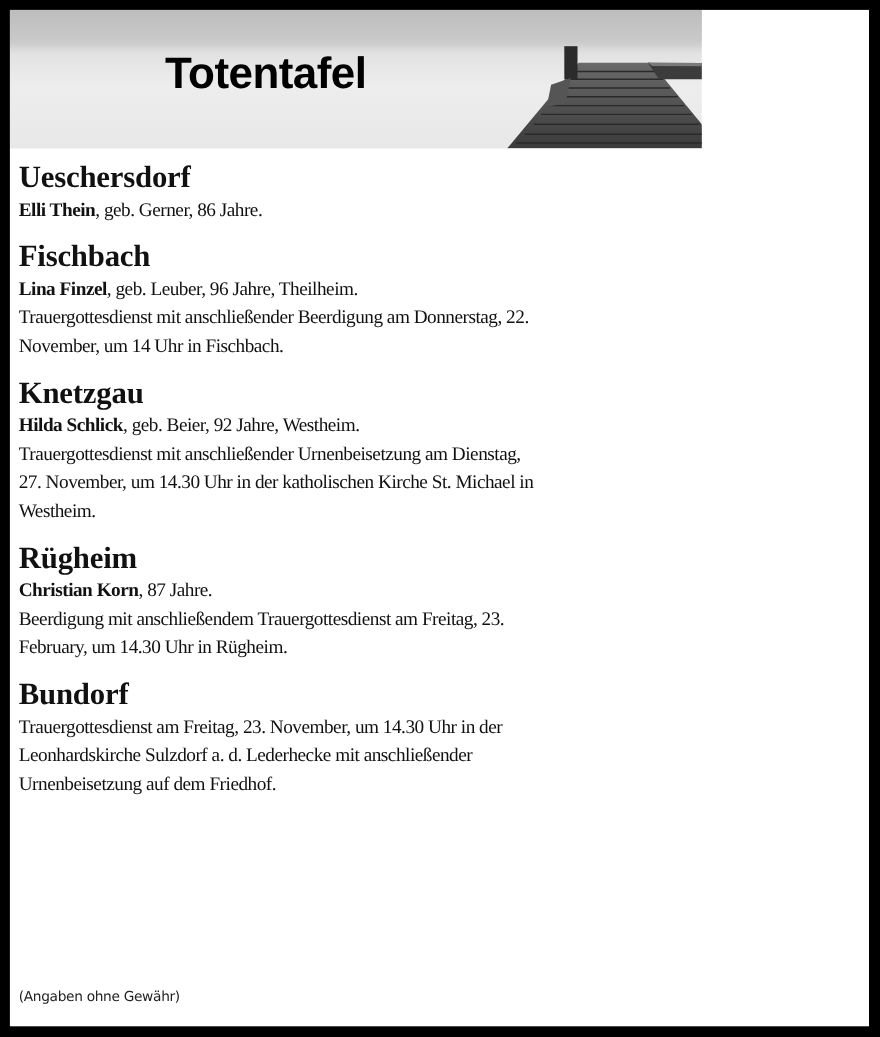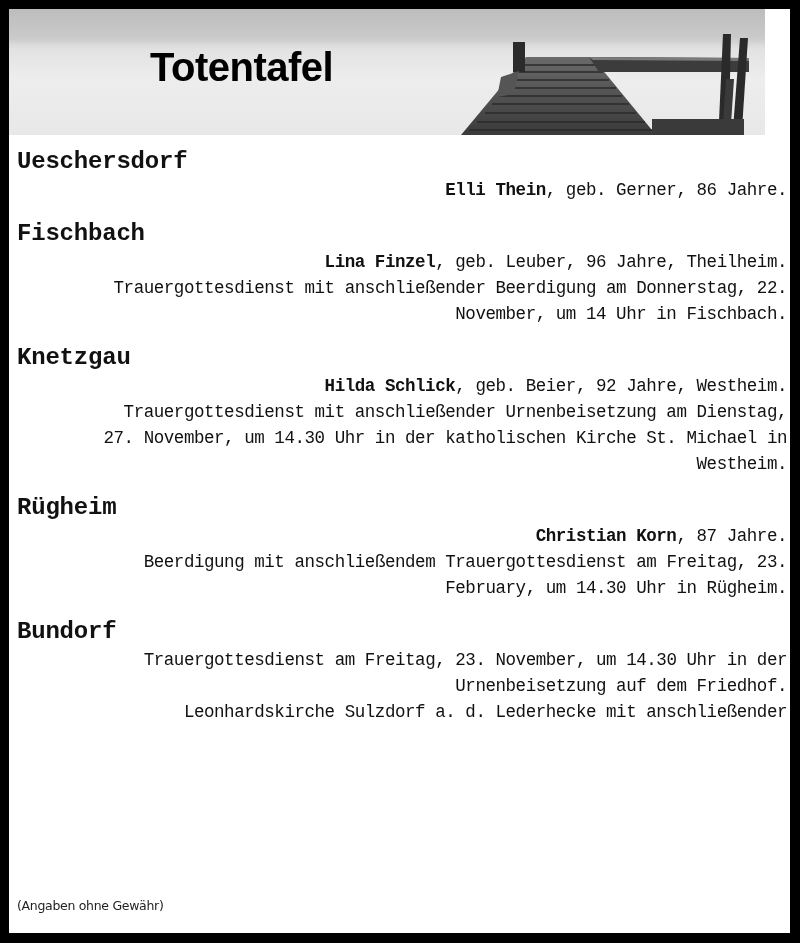--- a/index.html
+++ b/index.html
@@ -12,21 +12,21 @@
     }
     .frame {
       position: absolute;
       left: 9px; top: 9px;
       width: 781px; height: 924px;
       background: #fff;
       overflow: hidden;
     }
     .header {
       position: relative;
-      width: 756px; height: 126px;
+      width: 629px; height: 126px;
       background: linear-gradient(180deg, #c4c4c4 0%, #cfcfcf 22%, #e2e2e2 32%, #ededed 55%, #e8e8e8 100%);
       overflow: hidden;
     }
     .header .haze {
       position: absolute; left: 0; top: 0; width: 100%; height: 36px;
       background: linear-gradient(180deg, #bdbdbd 0%, #c8c8c8 70%, rgba(215,215,215,0) 100%);
     }
     .header-title {
       position: absolute;
       left: 141px; top: 38px;
@@ -39,34 +39,33 @@
     }
     .pier { position: absolute; left: 0; top: 0; width: 781px; height: 126px; }
     .content {
       position: absolute;
       left: 8px; top: 138px;
       width: 770px;
       color: #111;
     }
     .entry { margin: 0 0 16px 0; }
     .entry-place {
-      font-family: Liberation Mono, monospace;
+      font-family: Liberation Serif, serif;
       font-weight: bold;
-      font-size: 24px;
+      font-size: 28px;
       line-height: 30px;
       letter-spacing: -0.2px;
       margin: 0;
     }
     .entry-line {
-      font-family: Liberation Mono, monospace;
+      font-family: Liberation Serif, serif;
       font-size: 17.5px;
       line-height: 26px;
       letter-spacing: -0.45px;
       margin: 0;
-      text-align: right;
     }
     .entry-name { font-weight: bold; }
     .disclaimer {
       position: absolute;
       left: 8px; top: 889px;
       font-family: "DejaVu Sans", sans-serif;
       font-size: 12.5px;
       letter-spacing: -0.3px;
       color: #222;
     }
@@ -141,20 +140,20 @@
     <div class="entry">
       <p class="entry-place">Rügheim</p>
       <p class="entry-line"><span class="entry-name">Christian Korn</span><span>, 87 Jahre.</span></p>
       <p class="entry-line">Beerdigung mit anschließendem Trauergottesdienst am Freitag, 23.</p>
       <p class="entry-line">February, um 14.30 Uhr in Rügheim.</p>
     </div>
 
     <div class="entry">
       <p class="entry-place">Bundorf</p>
       <p class="entry-line">Trauergottesdienst am Freitag, 23. November, um 14.30 Uhr in der</p>
+      <p class="entry-line">Leonhardskirche Sulzdorf a. d. Lederhecke mit anschließender</p>
       <p class="entry-line">Urnenbeisetzung auf dem Friedhof.</p>
-      <p class="entry-line">Leonhardskirche Sulzdorf a. d. Lederhecke mit anschließender</p>
     </div>
 
   </div>
 
   <div class="disclaimer">(Angaben ohne Gewähr)</div>
 </div>
 
 </body></html>

